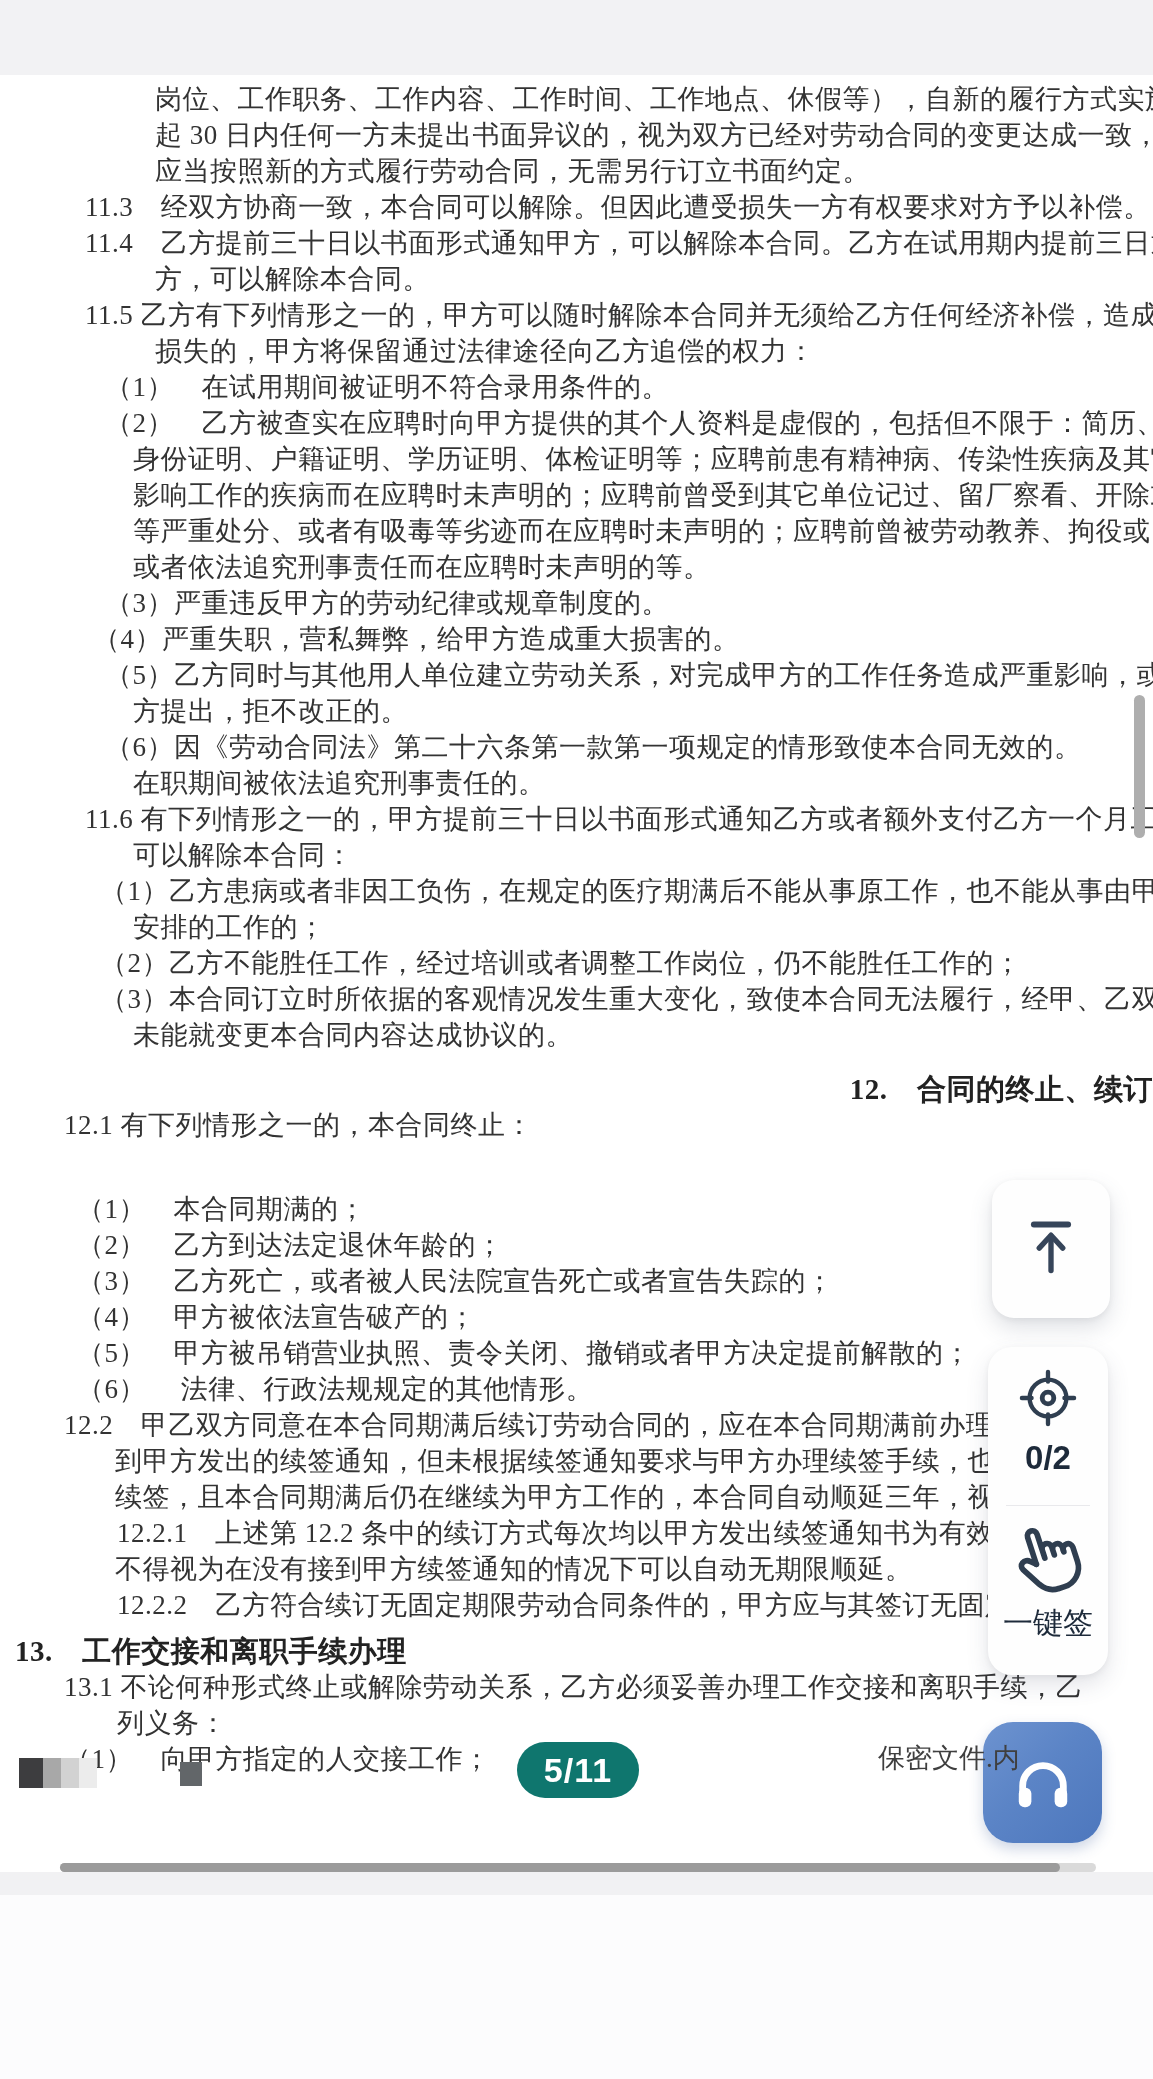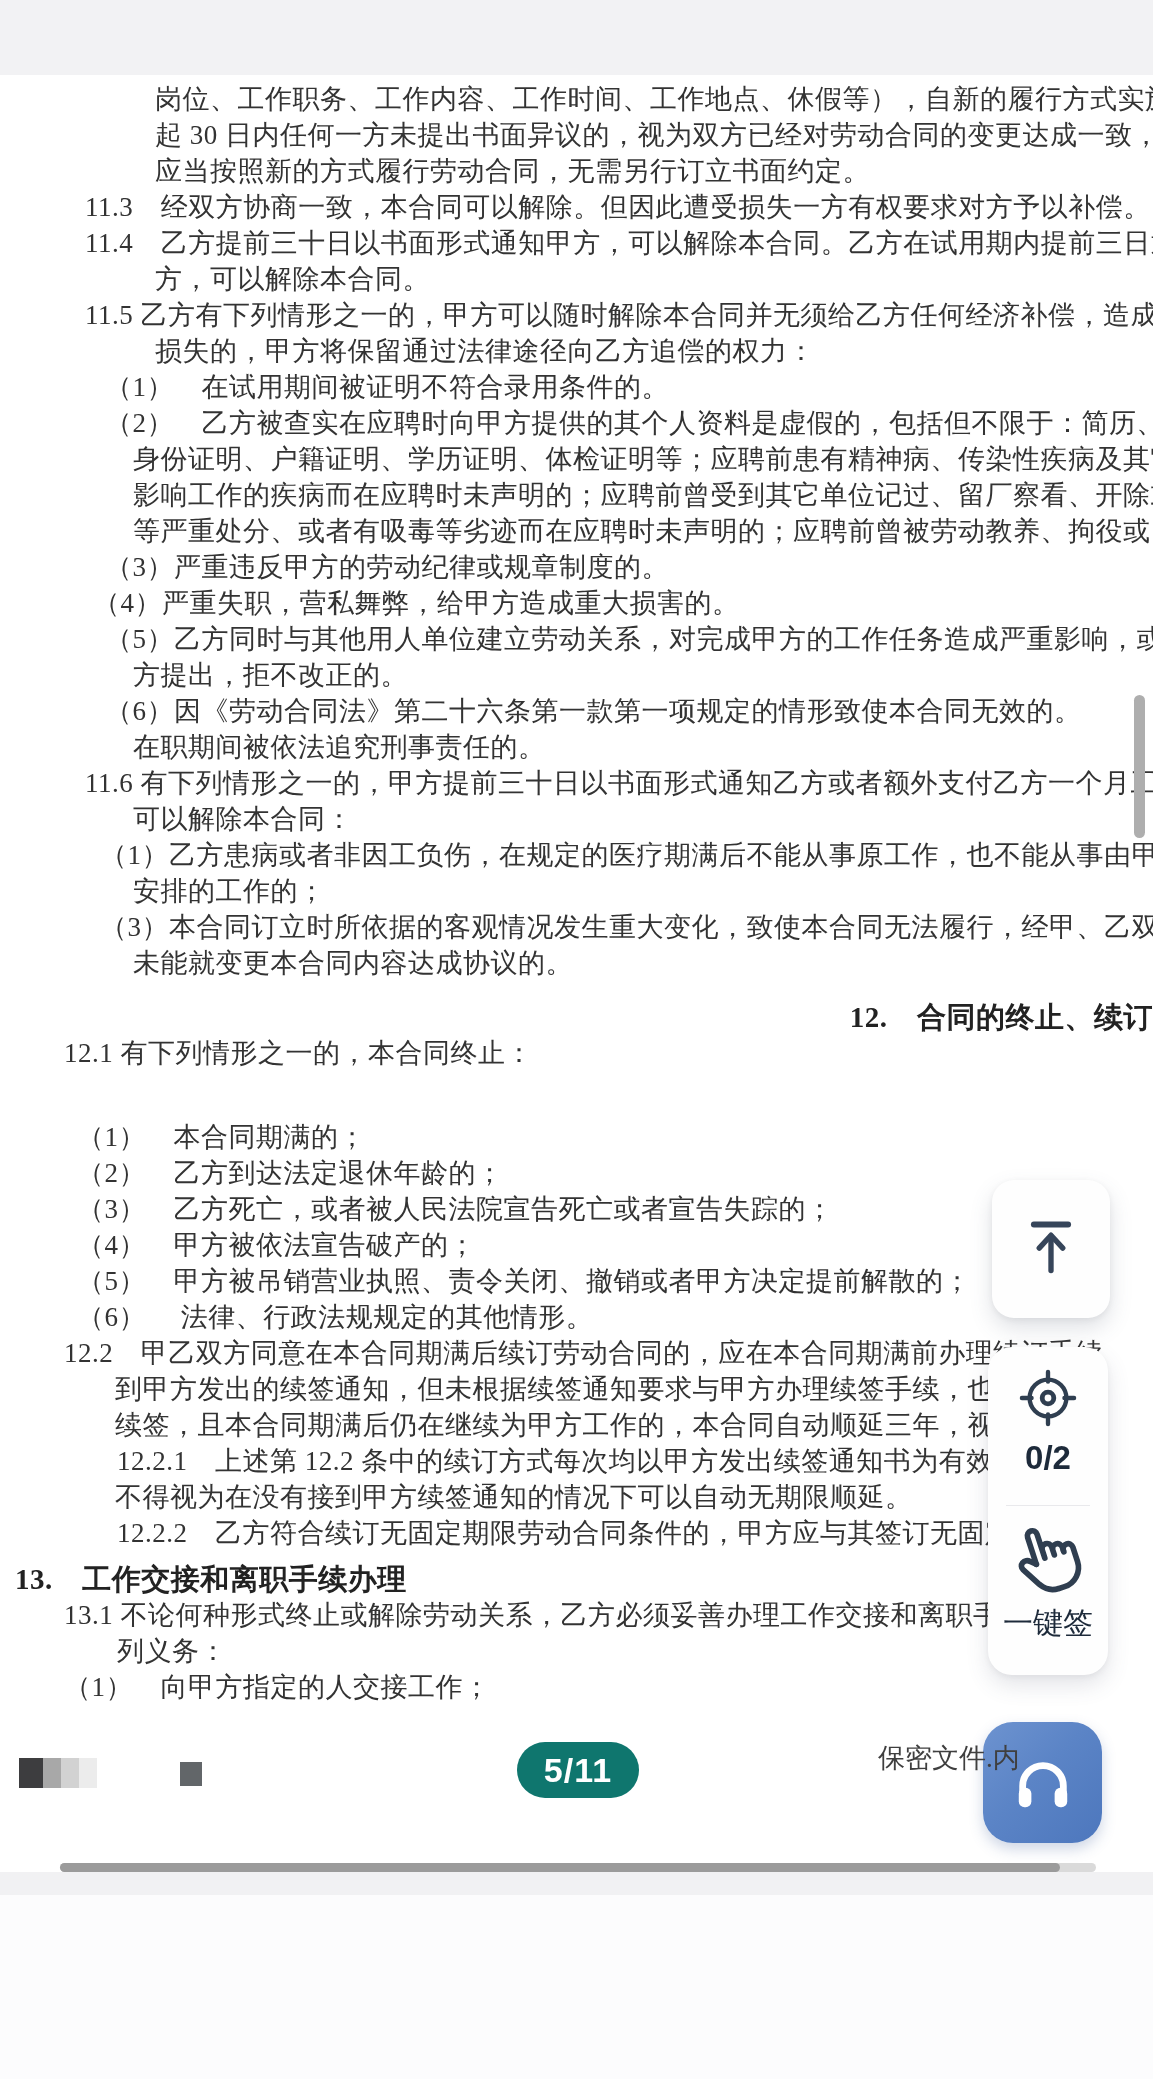--- a/index.html
+++ b/index.html
@@ -64,30 +64,32 @@
         <div class="doc-line" style="padding-left: 85px;">11.3　经双方协商一致，本合同可以解除。但因此遭受损失一方有权要求对方予以补偿。</div>
         <div class="doc-line" style="padding-left: 85px;">11.4　乙方提前三十日以书面形式通知甲方，可以解除本合同。乙方在试用期内提前三日通知甲</div>
         <div class="doc-line" style="padding-left: 155px;">方，可以解除本合同。</div>
         <div class="doc-line" style="padding-left: 85px;">11.5 乙方有下列情形之一的，甲方可以随时解除本合同并无须给乙方任何经济补偿，造成甲方</div>
         <div class="doc-line" style="padding-left: 155px;">损失的，甲方将保留通过法律途径向乙方追偿的权力：</div>
         <div class="doc-line" style="padding-left: 105px;">（1）　在试用期间被证明不符合录用条件的。</div>
         <div class="doc-line" style="padding-left: 105px;">（2）　乙方被查实在应聘时向甲方提供的其个人资料是虚假的，包括但不限于：简历、离职证明、</div>
         <div class="doc-line" style="padding-left: 133px;">身份证明、户籍证明、学历证明、体检证明等；应聘前患有精神病、传染性疾病及其它严重</div>
         <div class="doc-line" style="padding-left: 133px;">影响工作的疾病而在应聘时未声明的；应聘前曾受到其它单位记过、留厂察看、开除或除名</div>
         <div class="doc-line" style="padding-left: 133px;">等严重处分、或者有吸毒等劣迹而在应聘时未声明的；应聘前曾被劳动教养、拘役或、管制</div>
+        <div class="doc-line" style="padding-left: 133px;">或者依法追究刑事责任而在应聘时未声明的等。</div>
         <div class="doc-line" style="padding-left: 105px;">（3）严重违反甲方的劳动纪律或规章制度的。</div>
         <div class="doc-line" style="padding-left: 93px;">（4）严重失职，营私舞弊，给甲方造成重大损害的。</div>
         <div class="doc-line" style="padding-left: 105px;">（5）乙方同时与其他用人单位建立劳动关系，对完成甲方的工作任务造成严重影响，或者经甲</div>
         <div class="doc-line" style="padding-left: 133px;">方提出，拒不改正的。</div>
         <div class="doc-line" style="padding-left: 105px;">（6）因《劳动合同法》第二十六条第一款第一项规定的情形致使本合同无效的。</div>
         <div class="doc-line" style="padding-left: 133px;">在职期间被依法追究刑事责任的。</div>
         <div class="doc-line" style="padding-left: 85px;">11.6 有下列情形之一的，甲方提前三十日以书面形式通知乙方或者额外支付乙方一个月工资后，</div>
         <div class="doc-line" style="padding-left: 133px;">可以解除本合同：</div>
         <div class="doc-line" style="padding-left: 100px;">（1）乙方患病或者非因工负伤，在规定的医疗期满后不能从事原工作，也不能从事由甲方另行</div>
         <div class="doc-line" style="padding-left: 133px;">安排的工作的；</div>
+        <div class="doc-line" style="padding-left: 100px;">（2）乙方不能胜任工作，经过培训或者调整工作岗位，仍不能胜任工作的；</div>
         <div class="doc-line" style="padding-left: 100px;">（3）本合同订立时所依据的客观情况发生重大变化，致使本合同无法履行，经甲、乙双方协商，</div>
         <div class="doc-line" style="padding-left: 133px;">未能就变更本合同内容达成协议的。</div>
         <div class="doc-line bold" style="padding-left: 18px; margin-top: 18px; text-align: right;">12.　合同的终止、续订</div>
         <div class="doc-line" style="padding-left: 64px;">12.1 有下列情形之一的，本合同终止：</div>
         <div class="doc-line" style="padding-left: 77px; margin-top: 48px;">（1）　本合同期满的；</div>
         <div class="doc-line" style="padding-left: 77px;">（2）　乙方到达法定退休年龄的；</div>
         <div class="doc-line" style="padding-left: 77px;">（3）　乙方死亡，或者被人民法院宣告死亡或者宣告失踪的；</div>
         <div class="doc-line" style="padding-left: 77px;">（4）　甲方被依法宣告破产的；</div>
         <div class="doc-line" style="padding-left: 77px;">（5）　甲方被吊销营业执照、责令关闭、撤销或者甲方决定提前解散的；</div>
         <div class="doc-line" style="padding-left: 77px;">（6）　 法律、行政法规规定的其他情形。</div>

